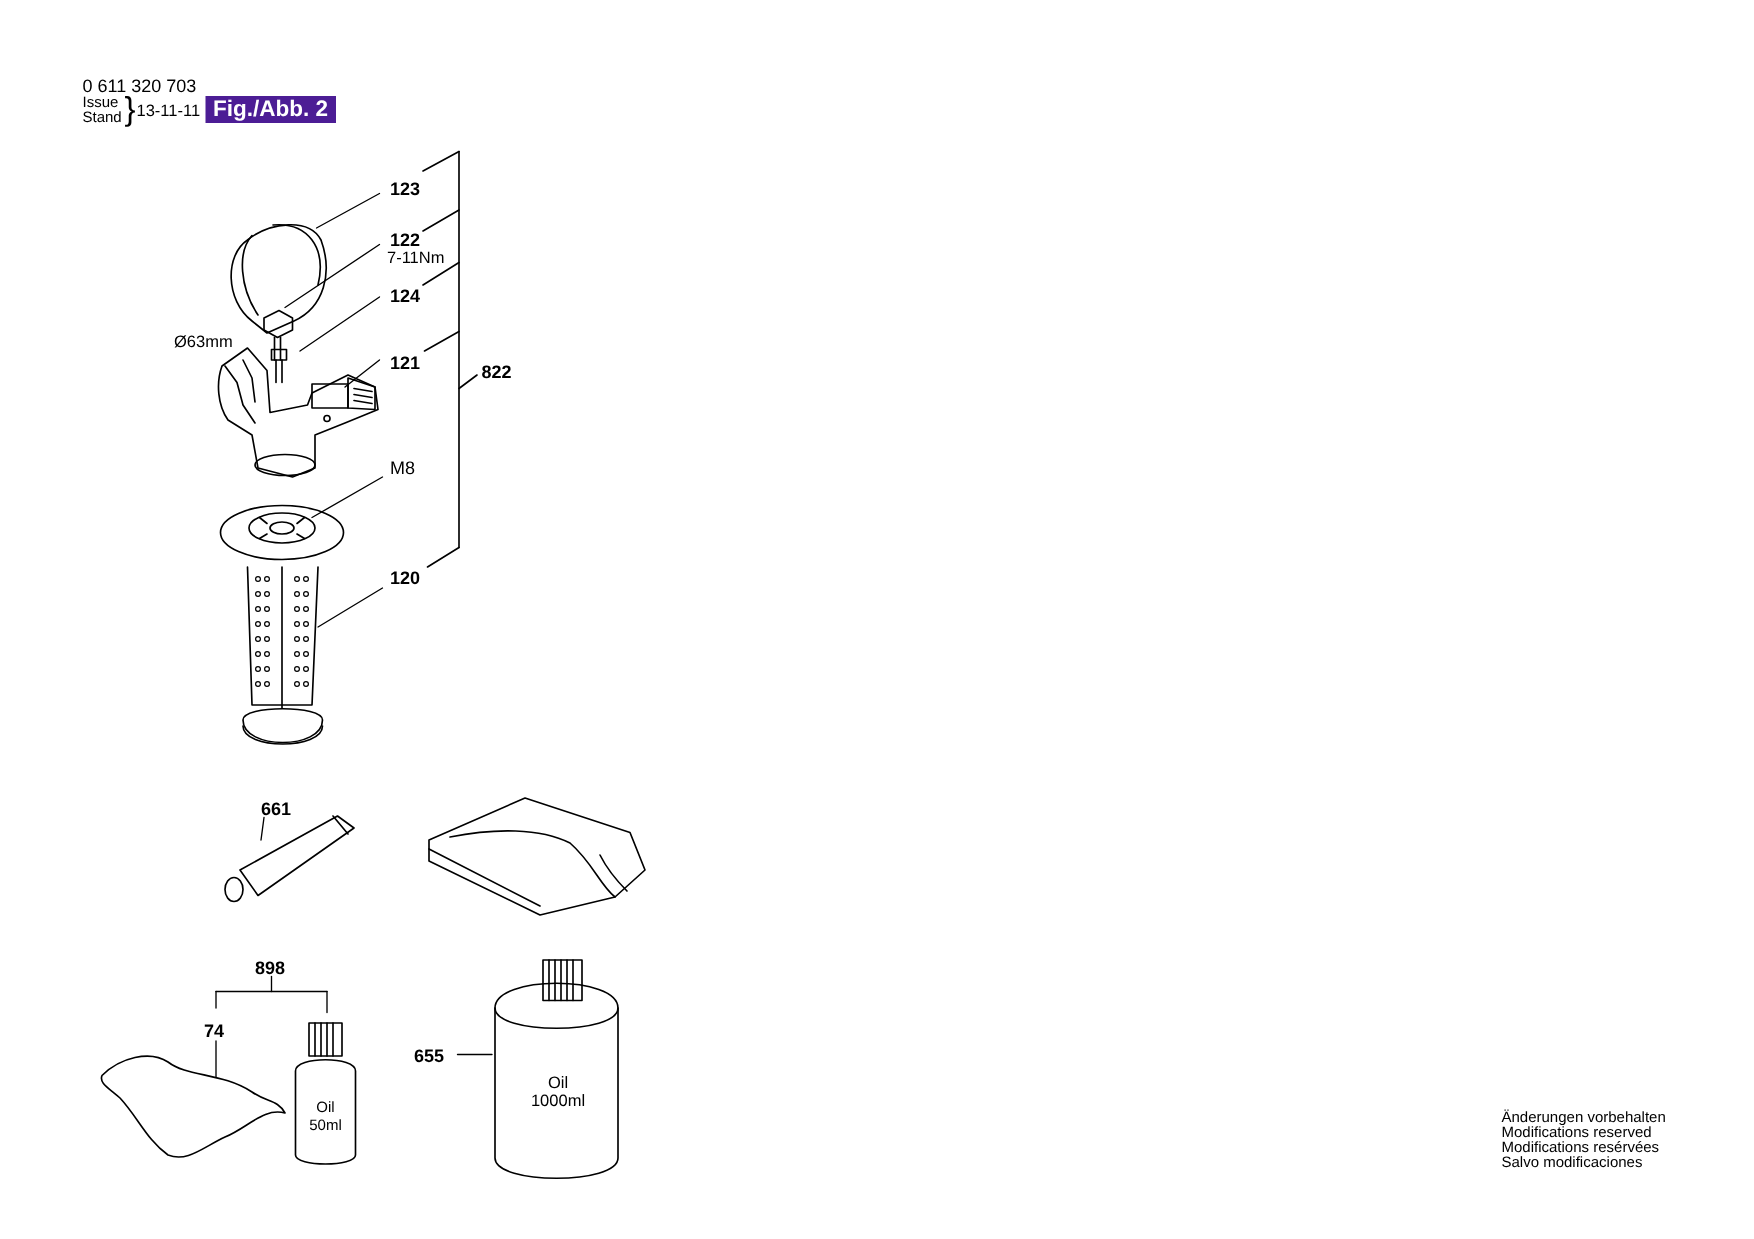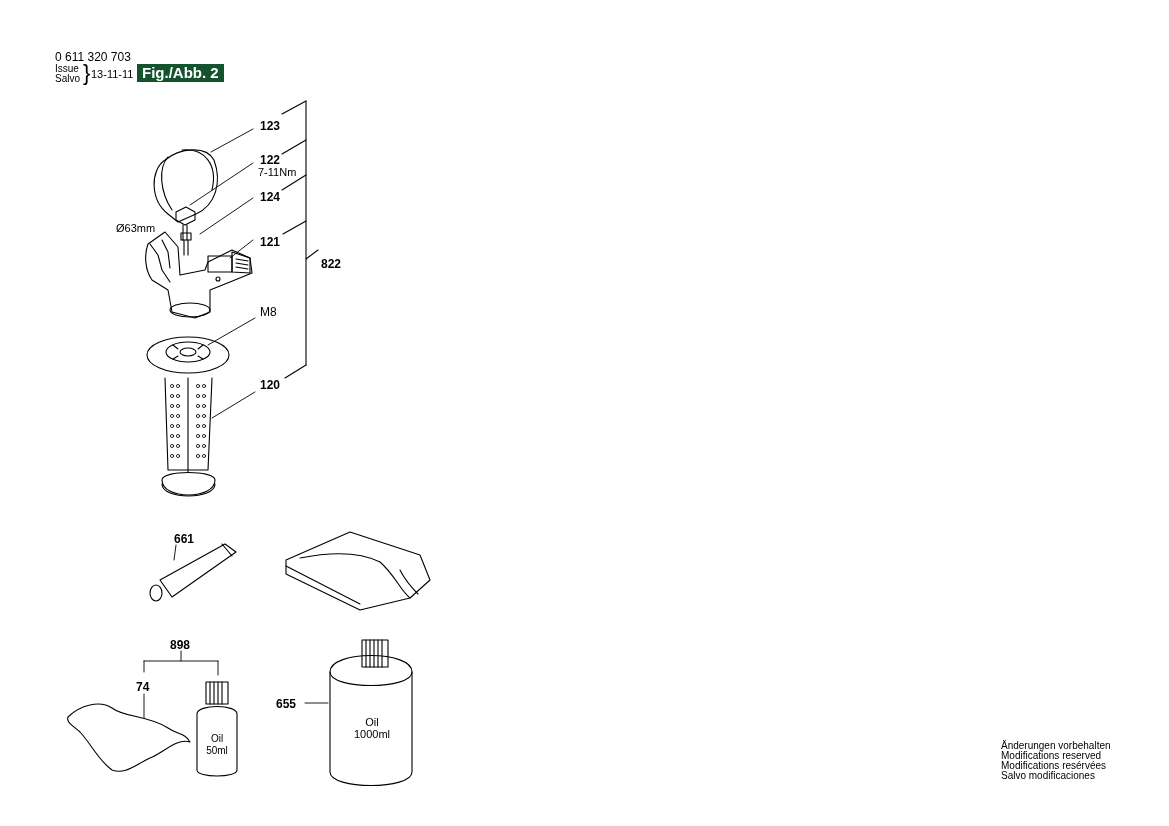--- a/index.html
+++ b/index.html
@@ -2,35 +2,35 @@
 <html><head>
 <meta charset="utf-8">
 <style>
   html, body { margin: 0; padding: 0; background: #ffffff; }
   body { width: 1169px; height: 826px; position: relative; overflow: hidden;
          font-family: "Liberation Sans", sans-serif; color: #000; }
   .abs { position: absolute; }
   .part-no { font-size: 12px; }
   .issue { font-size: 10px; line-height: 10px; }
   .issue-date { font-size: 11px; }
-  .fig-badge { background: #14532d; color: #fff; font-weight: bold; font-size: 15px;
+  .fig-badge { background: #4c1d95; color: #fff; font-weight: bold; font-size: 15px;
                padding: 1px 5px; line-height: 16px; }
   .callout { font-weight: bold; font-size: 12px; }
   .note { font-size: 11px; }
   .bottle-label { font-size: 10px; text-align: center; line-height: 12px; }
   .footer { font-size: 10px; line-height: 10px; }
   svg.drawing { position: absolute; left: 0; top: 0; }
 </style>
 </head>
 <body>
 
 <div class="abs part-no" style="left:55px;top:50px;">0 611 320 703</div>
 <div class="abs issue" style="left:55px;top:64px;">
   <div>Issue</div>
-  <div>Salvo</div>
+  <div>Stand</div>
 </div>
 <div class="abs" style="left:83px;top:62px;font-size:22px;line-height:22px;font-weight:200;">}</div>
 <div class="abs issue-date" style="left:91px;top:68px;">13-11-11</div>
 <div class="abs fig-badge" style="left:137px;top:64px;">Fig./Abb. 2</div>
 
 <svg class="drawing" width="1169" height="826" viewBox="0 0 1169 826" fill="none" stroke="#000" stroke-width="1.1" stroke-linejoin="round" stroke-linecap="round">
 
   <g>
     <line x1="306" y1="101" x2="306" y2="365"></line>
     <line x1="306" y1="101" x2="282" y2="114"></line>
@@ -174,21 +174,21 @@
     <path d="M330,672 C330,690 412,690 412,672"></path>
   </g>
 </svg>
 
 <div class="abs callout" style="left:260px;top:119px;">123</div>
 <div class="abs callout" style="left:260px;top:153px;">122</div>
 <div class="abs note" style="left:258px;top:166px;">7-11Nm</div>
 <div class="abs note" style="left:116px;top:190px;margin-top:32px;">Ø63mm</div>
 <div class="abs callout" style="left:260px;top:190px;">124</div>
 <div class="abs callout" style="left:260px;top:235px;">121</div>
-<div class="abs callout" style="left:321px;top:241px;margin-top:16px;">822</div>
+<div class="abs callout" style="left:321px;top:241px;">822</div>
 <div class="abs note" style="left:260px;top:305px;font-size:12px;text-align:center;">M8</div>
 <div class="abs callout" style="left:260px;top:378px;">120</div>
 <div class="abs callout" style="left:174px;top:532px;">661</div>
 <div class="abs callout" style="left:170px;top:638px;">898</div>
 <div class="abs callout" style="left:136px;top:680px;">74</div>
 <div class="abs callout" style="left:276px;top:697px;">655</div>
 
 <div class="abs bottle-label" style="left:200px;top:733px;width:34px;">
   <div>Oil</div>
   <div>50ml</div>

